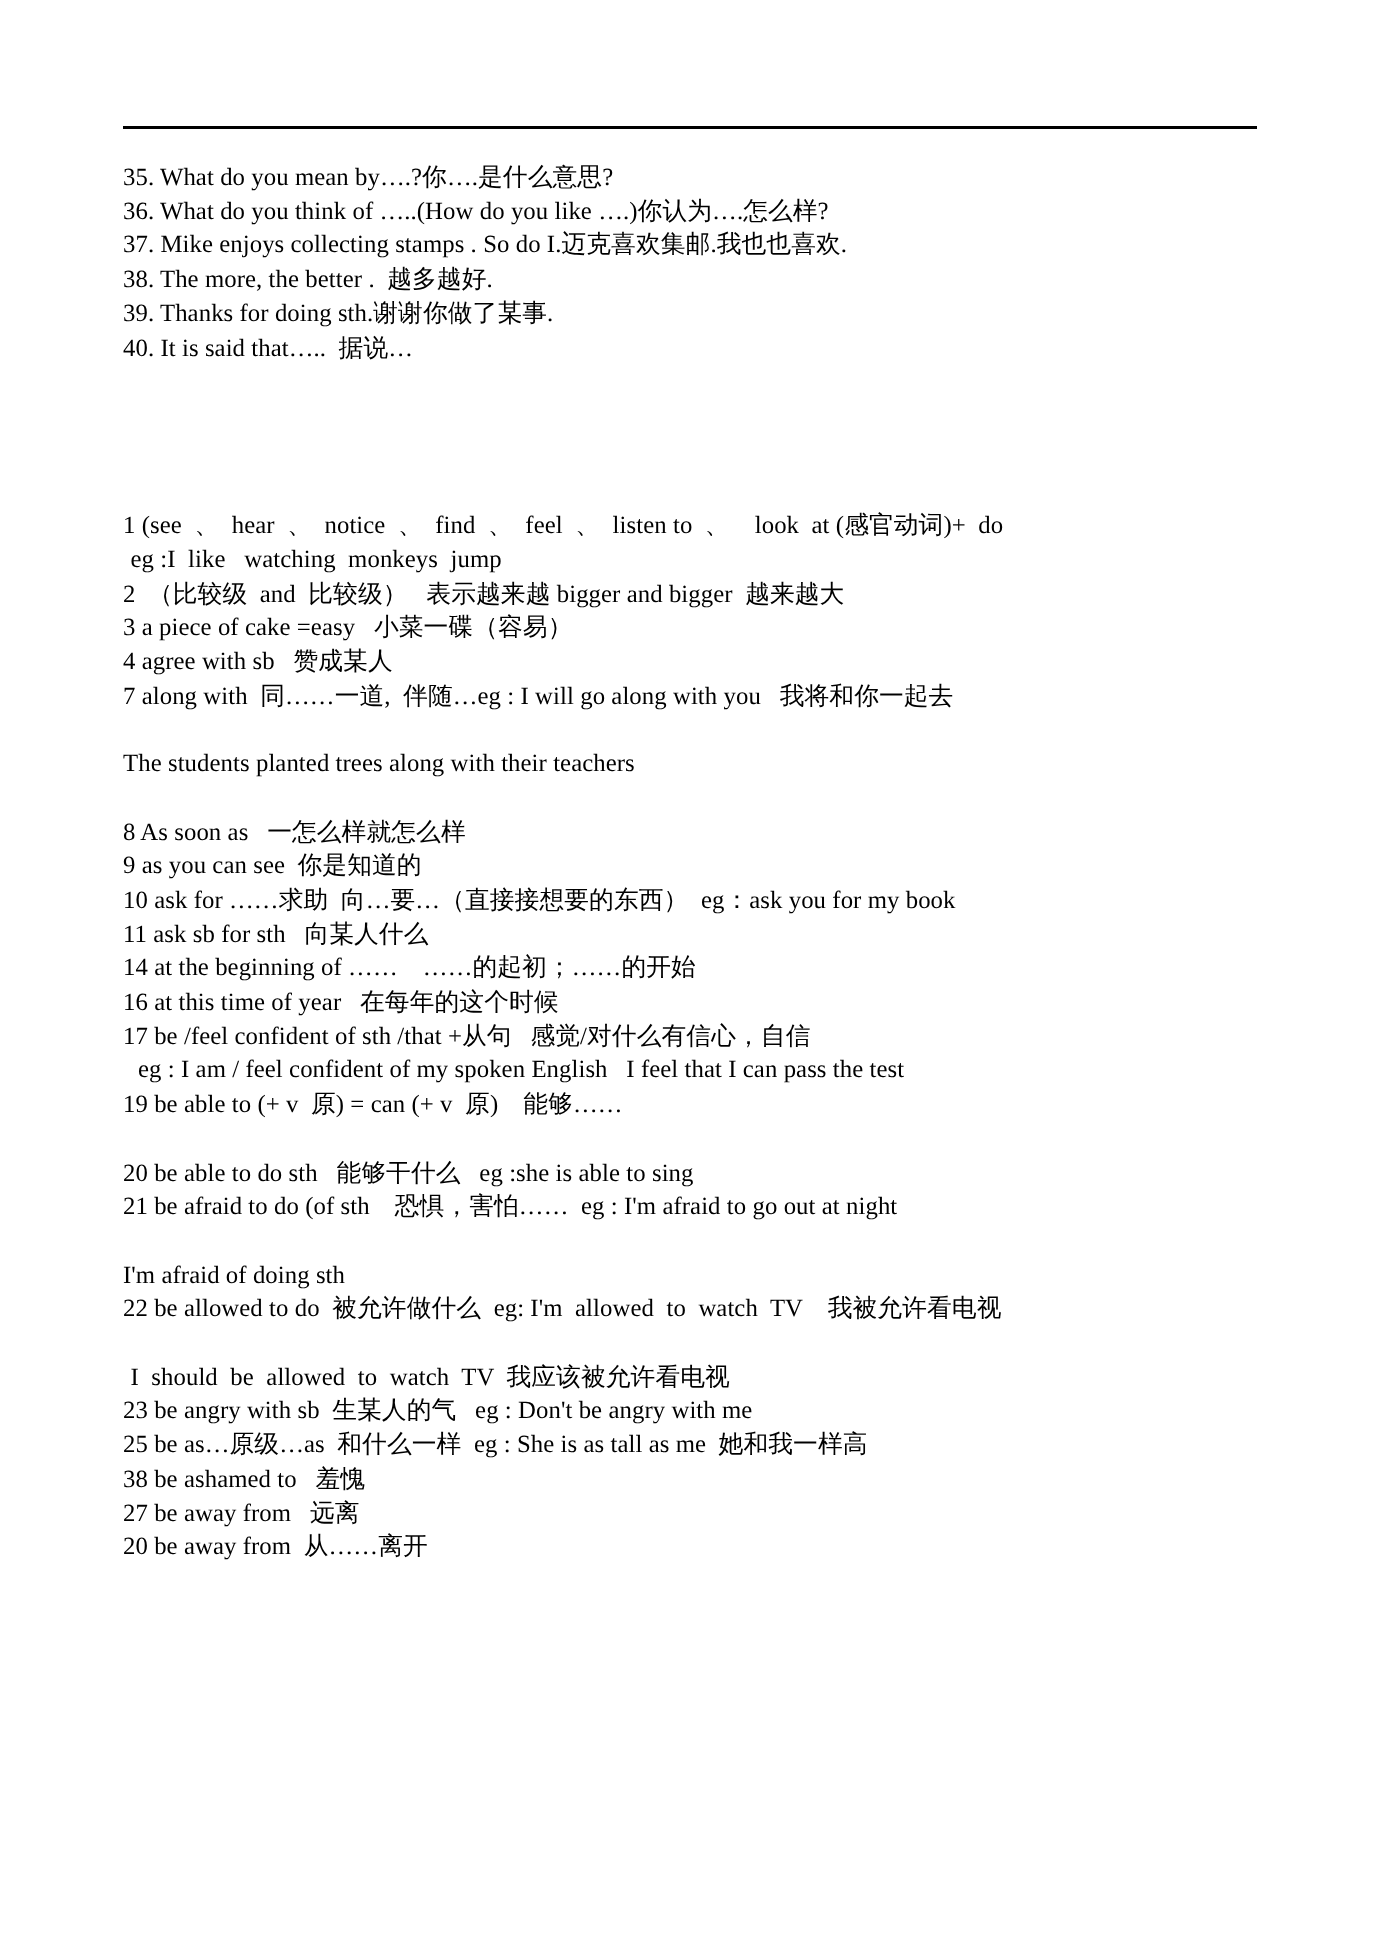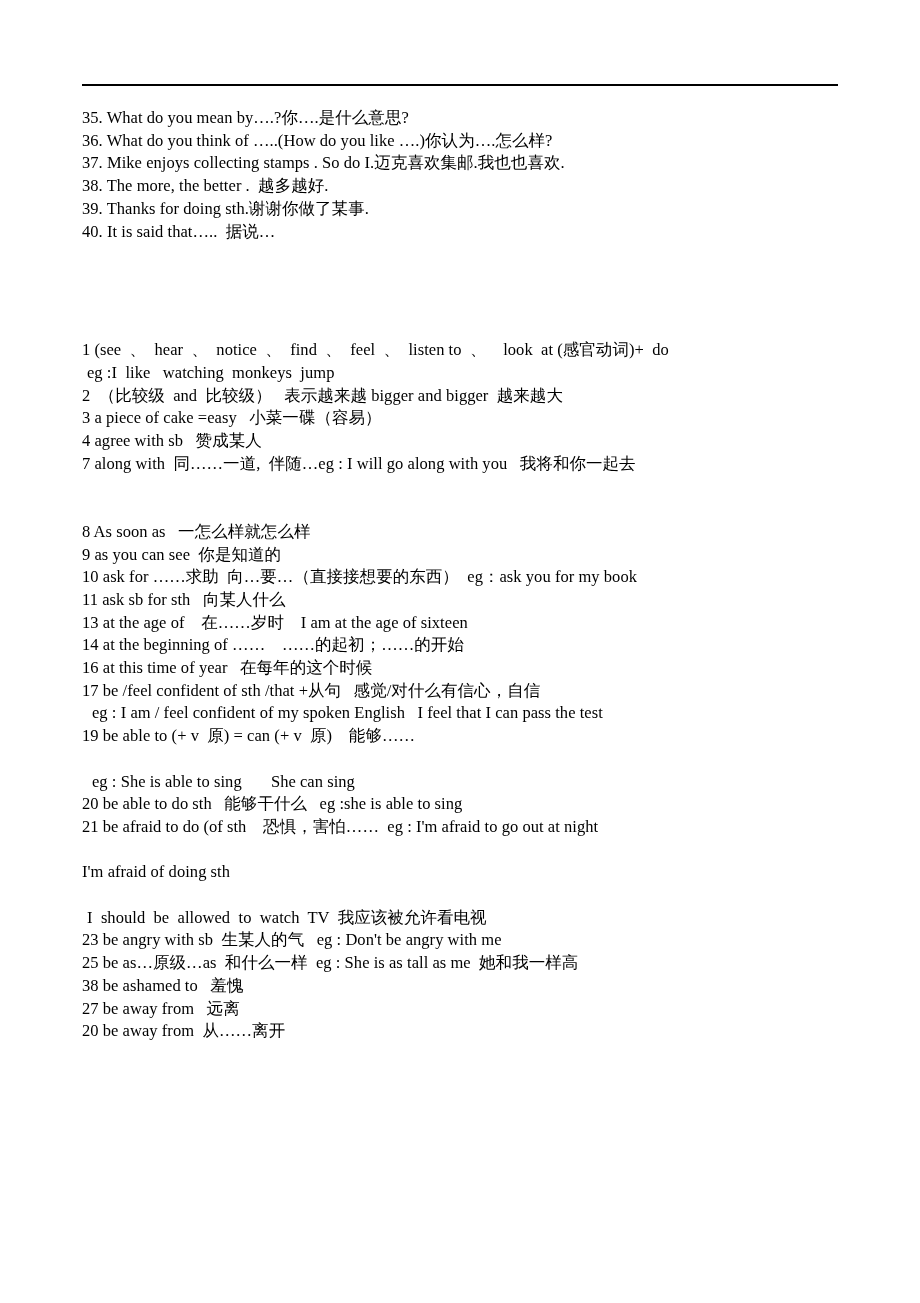--- a/index.html
+++ b/index.html
@@ -74,48 +74,50 @@
       <div class="line">1 (see  、  hear  、  notice  、  find  、  feel  、  listen to  、    look  at (感官动词)+  do</div>
       <div class="line indent-1">eg :I  like   watching  monkeys  jump</div>
       <div class="line">2  （比较级  and  比较级）   表示越来越 bigger and bigger  越来越大</div>
       <div class="line">3 a piece of cake =easy   小菜一碟（容易）</div>
       <div class="line">4 agree with sb   赞成某人</div>
       <div class="line">7 along with  同……一道,  伴随…eg : I will go along with you   我将和你一起去</div>
     </div>
 
     <div class="gap-md"></div>
 
+    <div class="block">
+      <div class="line">The students planted trees along with their teachers</div>
+    </div>
 
     <div class="gap-md"></div>
 
     <div class="block">
       <div class="line">8 As soon as   一怎么样就怎么样</div>
       <div class="line">9 as you can see  你是知道的</div>
       <div class="line">10 ask for ……求助  向…要…（直接接想要的东西）  eg：ask you for my book</div>
       <div class="line">11 ask sb for sth   向某人什么</div>
-      <div class="line">13 at the age of    在……岁时    I am at the age of sixteen</div>
       <div class="line">14 at the beginning of ……    ……的起初；……的开始</div>
       <div class="line">16 at this time of year   在每年的这个时候</div>
       <div class="line">17 be /feel confident of sth /that +从句   感觉/对什么有信心，自信</div>
       <div class="line indent-2">eg : I am / feel confident of my spoken English   I feel that I can pass the test</div>
       <div class="line">19 be able to (+ v  原) = can (+ v  原)    能够……</div>
     </div>
 
     <div class="gap-md"></div>
 
     <div class="block">
-      <div class="line indent-2">eg : She is able to sing       She can sing</div>
       <div class="line">20 be able to do sth   能够干什么   eg :she is able to sing</div>
       <div class="line">21 be afraid to do (of sth    恐惧，害怕……  eg : I'm afraid to go out at night</div>
     </div>
 
     <div class="gap-md"></div>
 
     <div class="block">
       <div class="line">I'm afraid of doing sth</div>
+      <div class="line">22 be allowed to do  被允许做什么  eg: I'm  allowed  to  watch  TV    我被允许看电视</div>
     </div>
 
     <div class="gap-md"></div>
 
     <div class="block">
       <div class="line indent-1">I  should  be  allowed  to  watch  TV  我应该被允许看电视</div>
       <div class="line">23 be angry with sb  生某人的气   eg : Don't be angry with me</div>
       <div class="line">25 be as…原级…as  和什么一样  eg : She is as tall as me  她和我一样高</div>
       <div class="line">38 be ashamed to   羞愧</div>
       <div class="line">27 be away from   远离</div>

